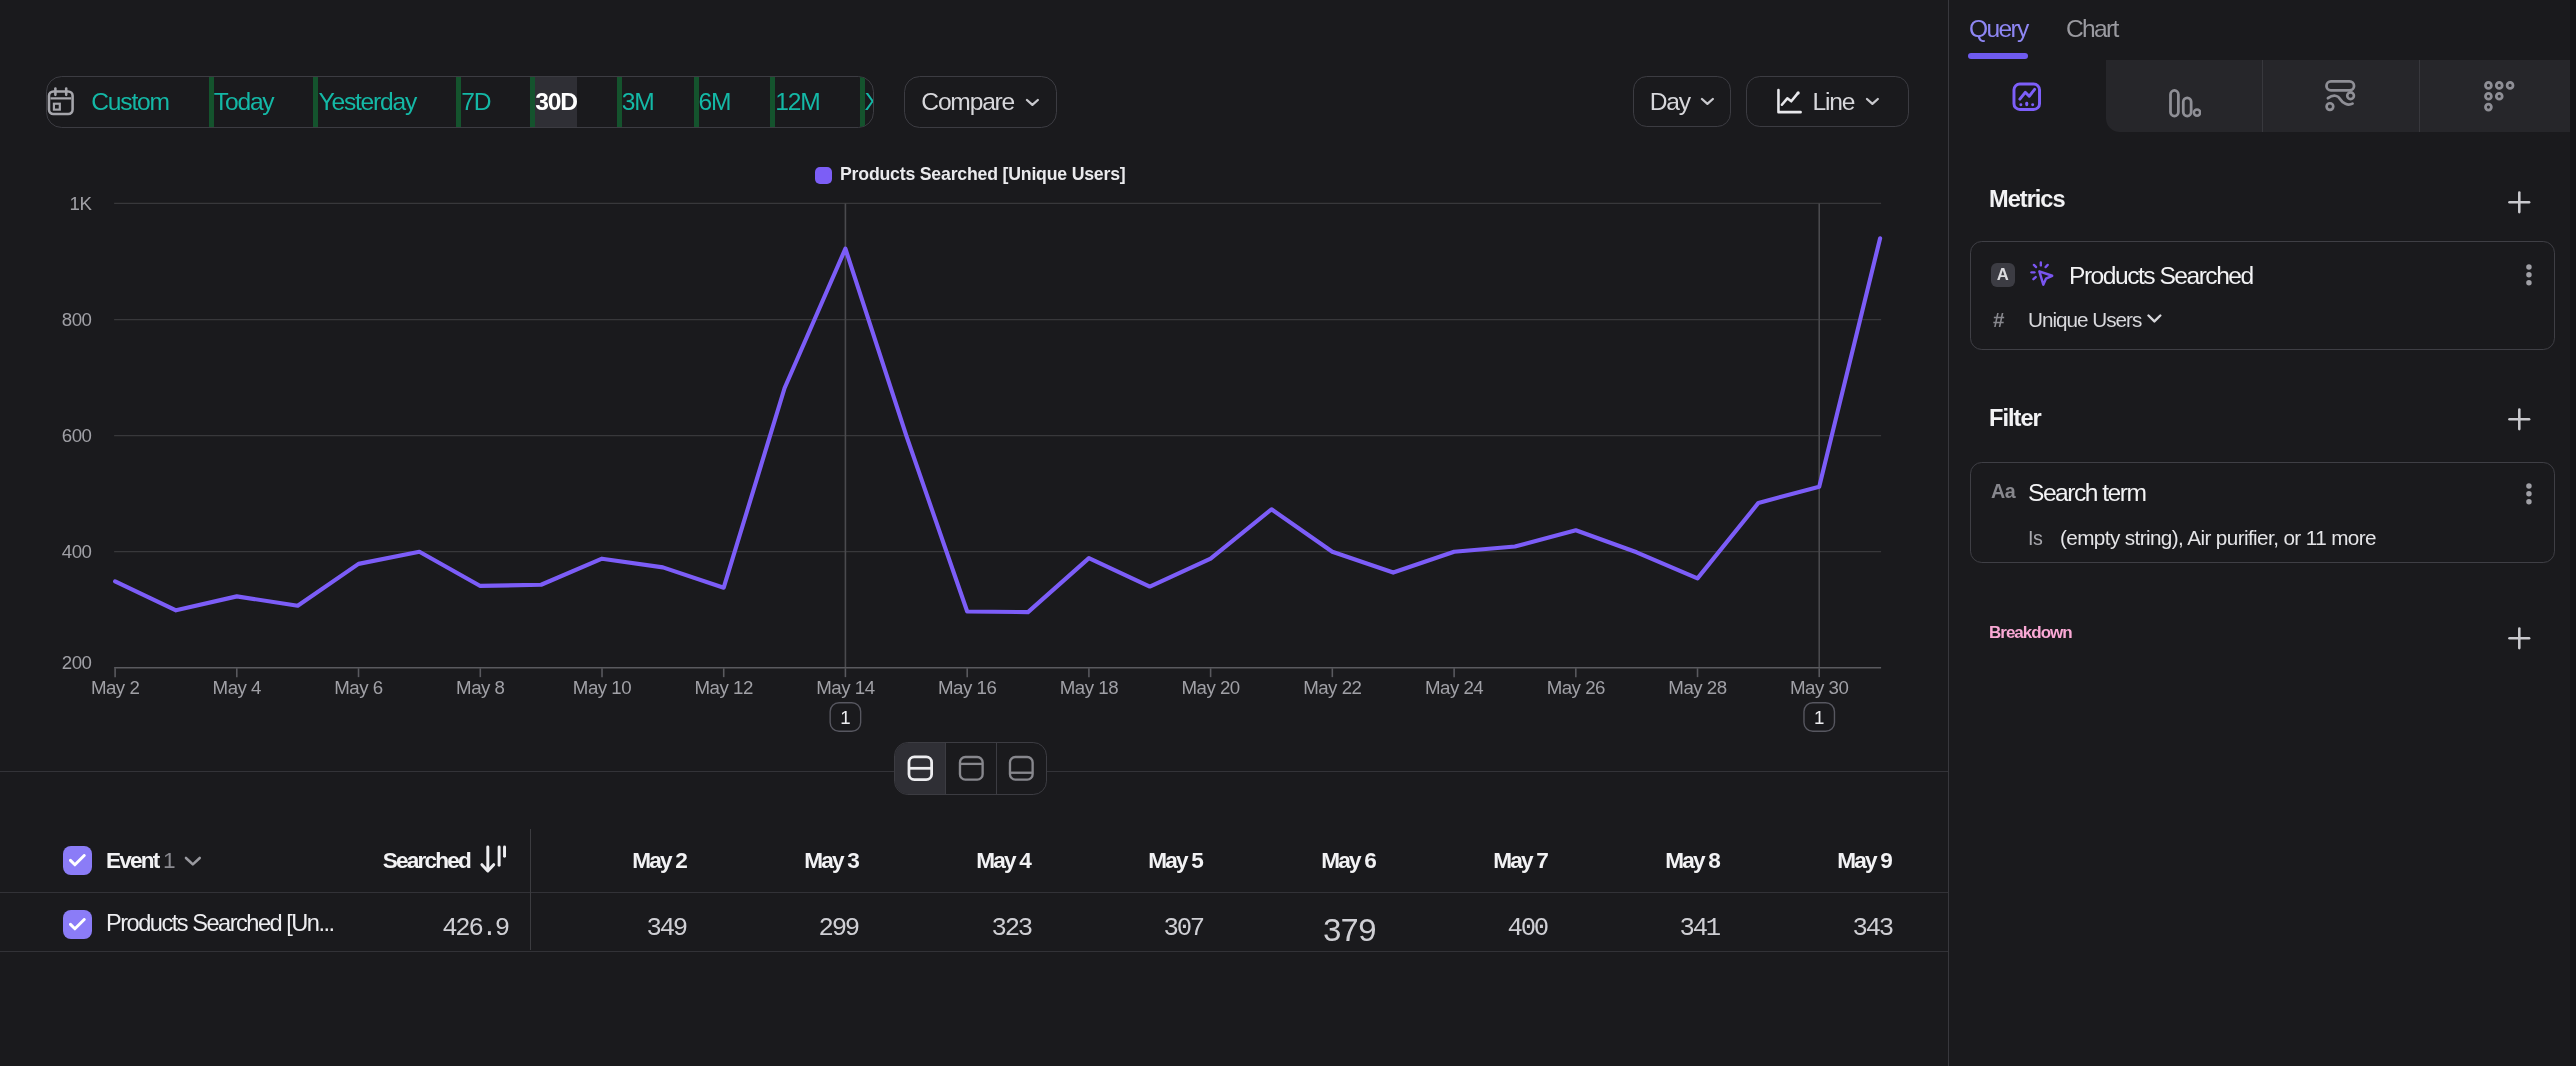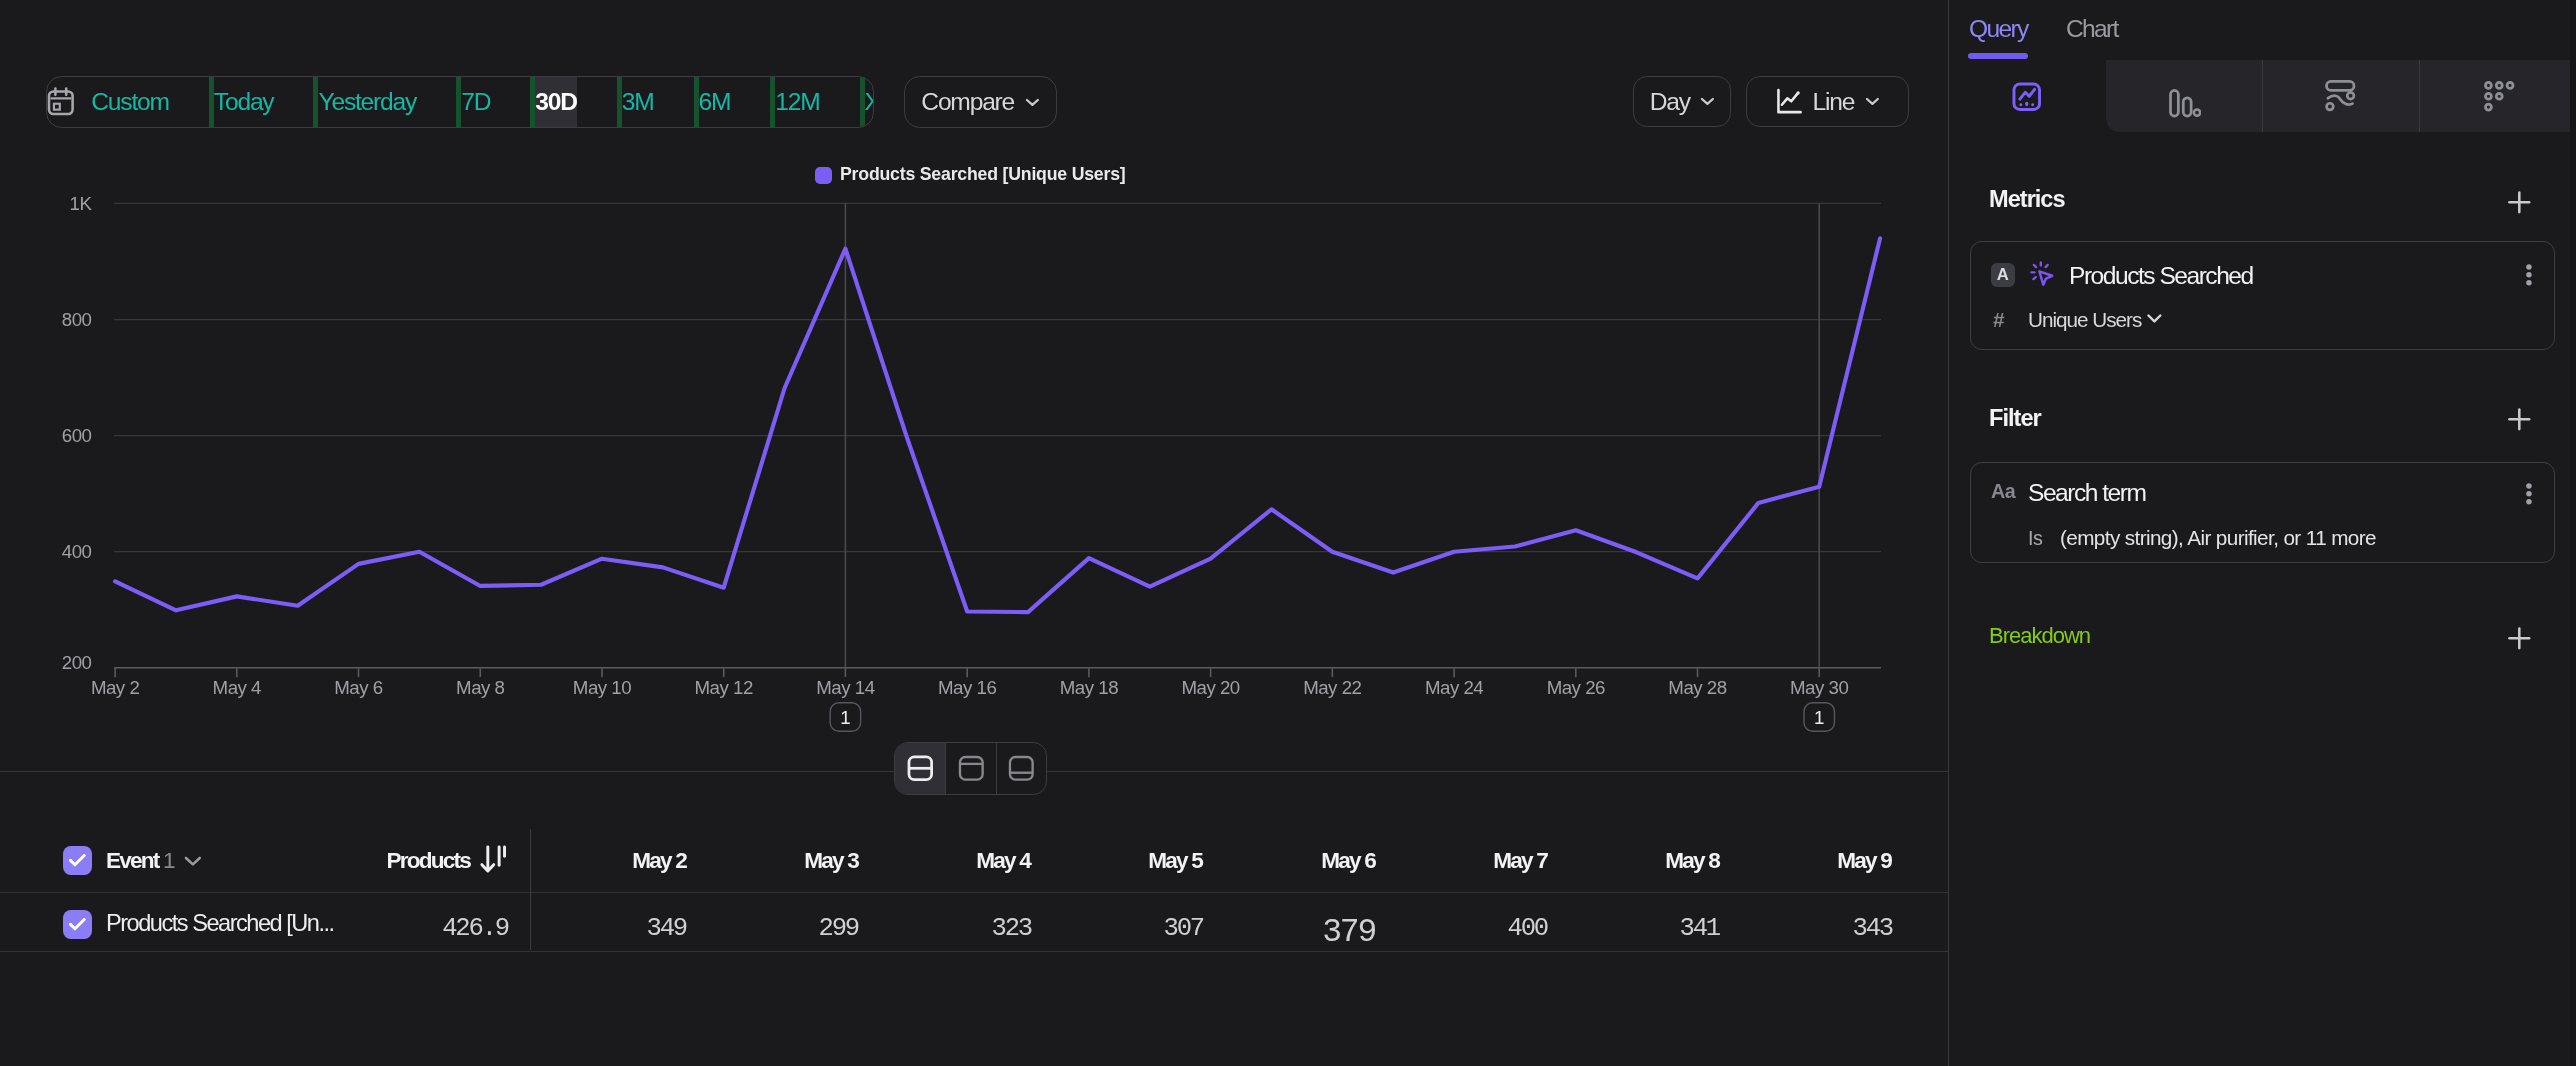--- a/index.html
+++ b/index.html
@@ -154,21 +154,21 @@
 
 <div class="abs" style="left:63px; top:846px; width:28.5px; height:28.5px; border-radius:7.9px; background:#8b7cf7; display:flex; align-items:center; justify-content:center;">
   <svg width="16.7" height="12.8" viewBox="0 0 17 13">
       <polyline points="1.5,6.5 6,11 15.5,1.5" fill="none" stroke="#ffffff" stroke-width="3" stroke-linecap="round" stroke-linejoin="round"></polyline>
     </svg>
 </div>
 <div class="abs" style="left:106px; top:848px; font-size:22.6px; font-weight:700; letter-spacing:-1.8px; color:#f2f2f4;">Event <span style="color:#8a8a90; font-weight:400;">1</span></div>
 <svg class="abs" style="left:184px; top:856px;" width="17.7" height="10.8" viewBox="0 0 18 11">
     <polyline points="2,2 9,8.5 16,2" fill="none" stroke="#9a9aa0" stroke-width="2.6" stroke-linecap="round" stroke-linejoin="round"></polyline>
   </svg>
-<div class="abs" style="left:273px; top:848px; width:197px; text-align:right; font-size:22.6px; font-weight:700; letter-spacing:-1.8px; color:#f2f2f4;">Products</div>
+<div class="abs" style="left:273px; top:848px; width:197px; text-align:right; font-size:22.6px; font-weight:700; letter-spacing:-1.8px; color:#f2f2f4;">Searched</div>
 <svg class="abs" style="left:476px; top:844px;" width="31.5" height="30.5" viewBox="0 0 32 31">
   <g stroke="#ededf0" stroke-width="3" stroke-linecap="round">
     <line x1="12" y1="3" x2="12" y2="26"></line>
     <line x1="23.5" y1="3" x2="23.5" y2="21.5"></line>
     <line x1="29" y1="3" x2="29" y2="12.5"></line>
   </g>
   <polyline points="6,21 12,27.5 18,21" fill="none" stroke="#ededf0" stroke-width="3" stroke-linecap="round" stroke-linejoin="round"></polyline>
 </svg>
 
 <div class="abs" style="left:63px; top:910px; width:28.5px; height:28.5px; border-radius:7.9px; background:#8b7cf7; display:flex; align-items:center; justify-content:center;">
@@ -267,21 +267,21 @@
 <svg class="abs" style="left:2525px; top:483px;" width="7.9" height="21.6" viewBox="0 0 8 22">
     <g fill="#a0a0a6">
       <circle cx="4" cy="3" r="2.8"></circle>
       <circle cx="4" cy="11" r="2.8"></circle>
       <circle cx="4" cy="19" r="2.8"></circle>
     </g>
   </svg>
 <div class="abs" style="left:2028px; top:527px; font-size:19.7px; letter-spacing:-0.5px; color:#a8a8ae;">Is</div>
 <div class="abs" style="left:2060px; top:526px; font-size:20.7px; letter-spacing:-0.6px; color:#e4e4e7;">(empty string), Air purifier, or 11 more</div>
 
-<div class="abs" style="left:1989px; top:623px; font-size:22px; font-weight:400; letter-spacing:-1px; color:#84cc16;">Breakdown</div>
+<div class="abs" style="left:1989px; top:623px; font-size:17px; font-weight:700; letter-spacing:-1px; color:#f9a8d4;">Breakdown</div>
 <svg class="abs" style="left:2508px; top:627px;" width="22.6" height="22.6" viewBox="0 0 23 23">
     <g stroke="#c9c9ce" stroke-width="2.6" stroke-linecap="round">
       <line x1="11.5" y1="1.5" x2="11.5" y2="21.5"></line>
       <line x1="1.5" y1="11.5" x2="21.5" y2="11.5"></line>
     </g>
   </svg>
 
 <div class="abs" style="left:2570px; top:0; width:5.9px; height:1067px; background:#161618;"></div>
 
 <div class="abs" style="left:311px; top:914px; width:197px; text-align:right; font-family:'Liberation Mono',monospace; font-size:25.6px; letter-spacing:-2.2px; color:#cfcfd4;">426.9</div>

